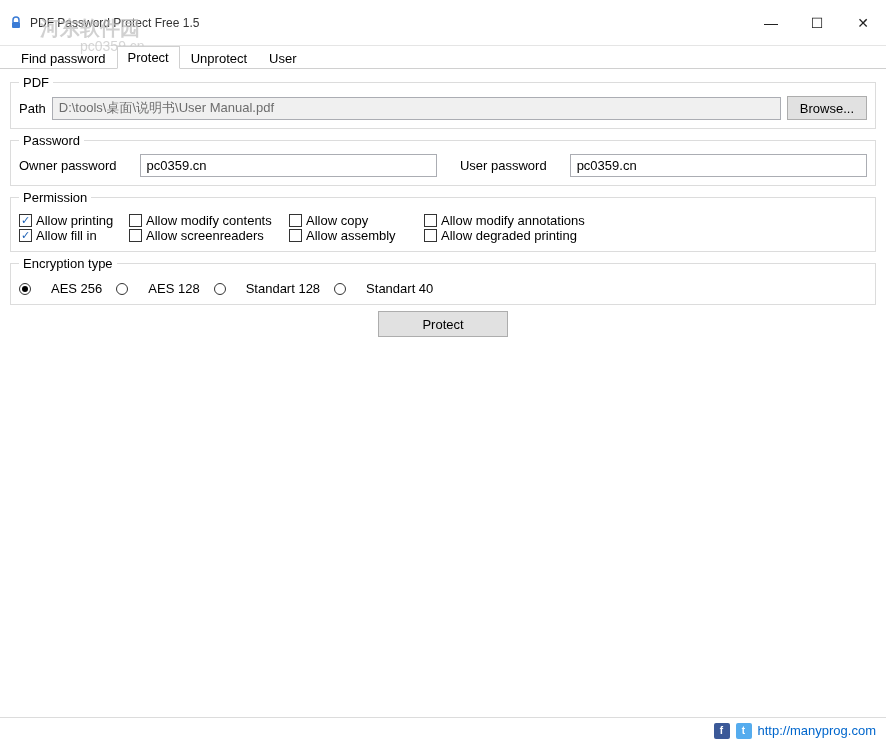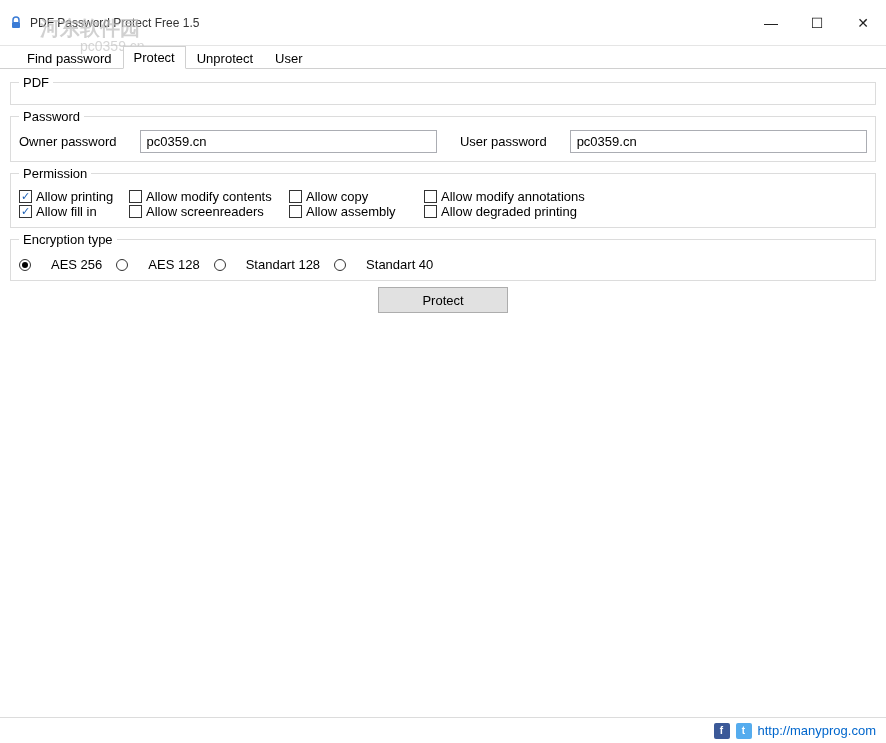--- a/index.html
+++ b/index.html
@@ -62,21 +62,21 @@
       left: 80px;
       font-size: 14px;
       color: rgba(190,190,190,0.65);
       pointer-events: none;
       z-index: 1;
     }
 
     .tabbar {
       display: flex;
       border-bottom: 1px solid #d0d0d0;
-      padding: 0 16px;
+      padding: 0 10px;
       position: relative;
       z-index: 2;
       height: 23px;
       align-items: flex-end;
     }
     .tab {
       padding: 3px 10px 3px 10px;
       font-size: 13px;
       color: #000;
       cursor: pointer;
@@ -268,20 +268,25 @@
   <div class="tab">Find password</div>
   <div class="tab active">Protect</div>
   <div class="tab">Unprotect</div>
   <div class="tab">User</div>
 </div>
 
 <div class="content">
 
   <fieldset>
     <legend>PDF</legend>
+    <div class="row">
+      <span class="label">Path</span>
+      <input type="text" readonly="" class="path-input" value="D:\tools\桌面\说明书\User Manual.pdf" style="">
+      <button>Browse...</button>
+    </div>
   </fieldset>
 
   <fieldset>
     <legend>Password</legend>
     <div class="password-row">
       <span class="label">Owner password</span>
       <input type="text" class="owner-input" value="pc0359.cn" style="">
       <span class="label">User password</span>
       <input type="text" class="user-input" value="pc0359.cn" style="">
     </div>

